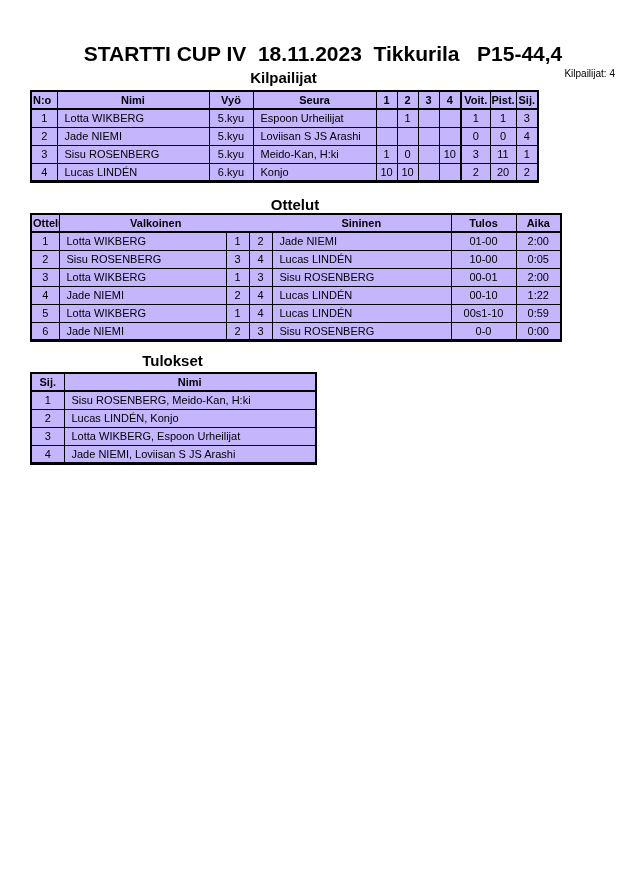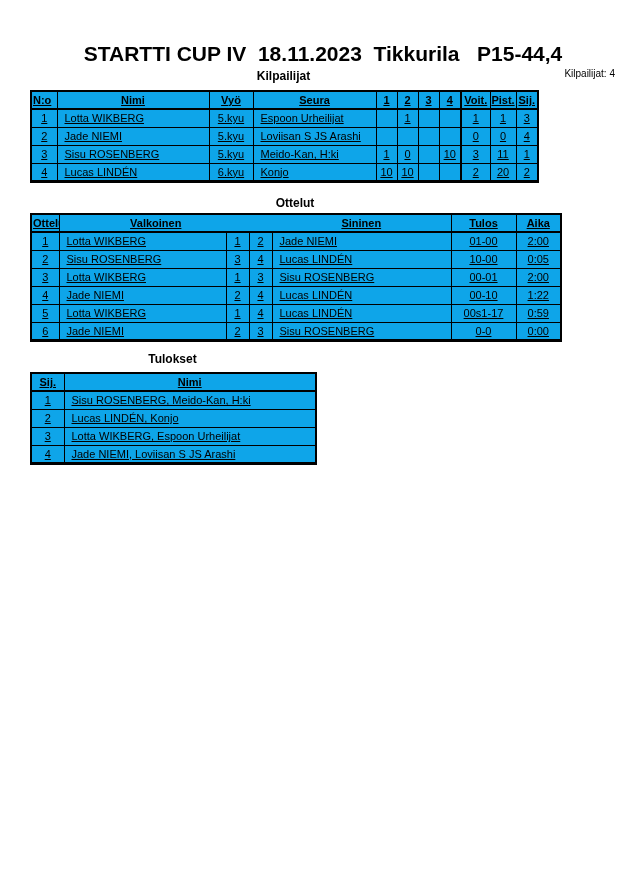--- a/index.html
+++ b/index.html
@@ -10,32 +10,32 @@
     font-family:"Liberation Sans", sans-serif;
     color:#000;
   }
   .page-title {
     position:absolute; top:42px; left:0; width:630px;
     text-align:center; font-size:21px; font-weight:bold;
     white-space:pre;
     margin-left:8px;
   }
   .section-label {
-    position:absolute; font-size:12px; font-weight:bold; text-align:center;
+    position:absolute; font-size:15px; font-weight:bold; text-align:center;
   }
   #lbl-kilpailijat { top:69px;  left:30px; width:507px; }
   #lbl-ottelut     { top:196px; left:30px; width:530px; }
   #lbl-tulokset    { top:352px; left:30px; width:285px; }
   #lbl-count {
     position:absolute; top:68px; right:15px;
     font-size:10px; font-weight:normal;
   }
   table {
     position:absolute; border-collapse:collapse; table-layout:fixed;
-    border:2px solid #000; border-bottom:3px solid #000; background:#0ea5e9;text-decoration:underline;
+    border:2px solid #000; border-bottom:3px solid #000; background:#c4b5fd;
   }
   td, th {
     border:1px solid #000;
     font-size:11px; height:18px;
     white-space:nowrap; overflow:hidden;
     padding:0; vertical-align:middle;
   }
   th { font-weight:bold; text-align:center; }
   thead th { border-bottom:2px solid #000; }
   .tl { text-align:left; padding-left:7px; }
@@ -201,21 +201,21 @@
       <td class="tl">Lucas LINDÉN</td>
       <td class="tc">00-10</td>
       <td class="tc">1:22</td>
     </tr>
     <tr>
       <td class="tc">5</td>
       <td class="tl">Lotta WIKBERG</td>
       <td class="tc">1</td>
       <td class="tc">4</td>
       <td class="tl">Lucas LINDÉN</td>
-      <td class="tc">00s1-17</td>
+      <td class="tc">00s1-10</td>
       <td class="tc">0:59</td>
     </tr>
     <tr>
       <td class="tc">6</td>
       <td class="tl">Jade NIEMI</td>
       <td class="tc">2</td>
       <td class="tc">3</td>
       <td class="tl">Sisu ROSENBERG</td>
       <td class="tc">0-0</td>
       <td class="tc">0:00</td>

